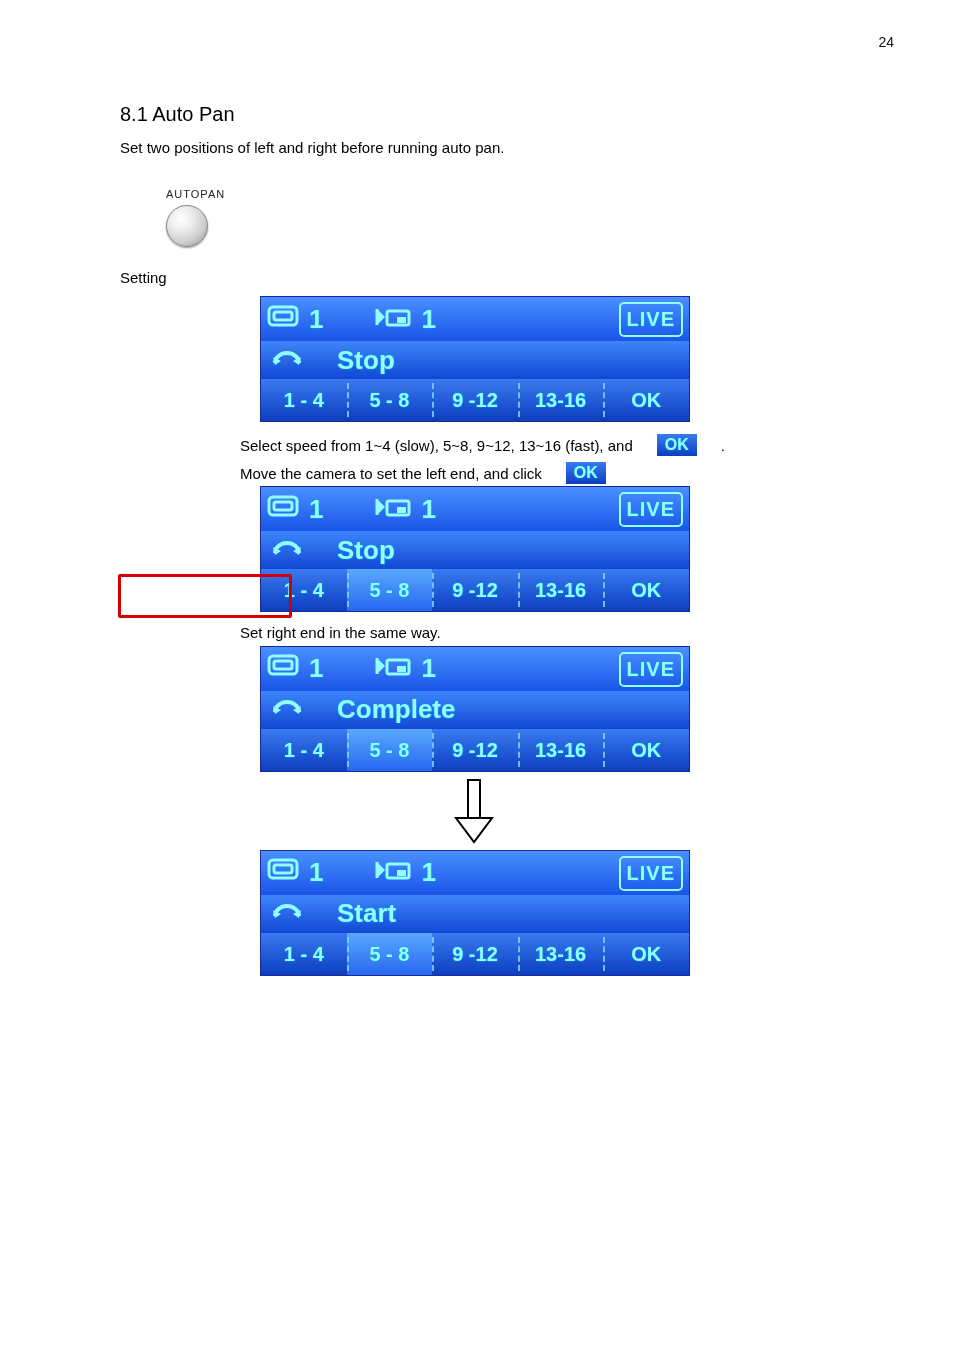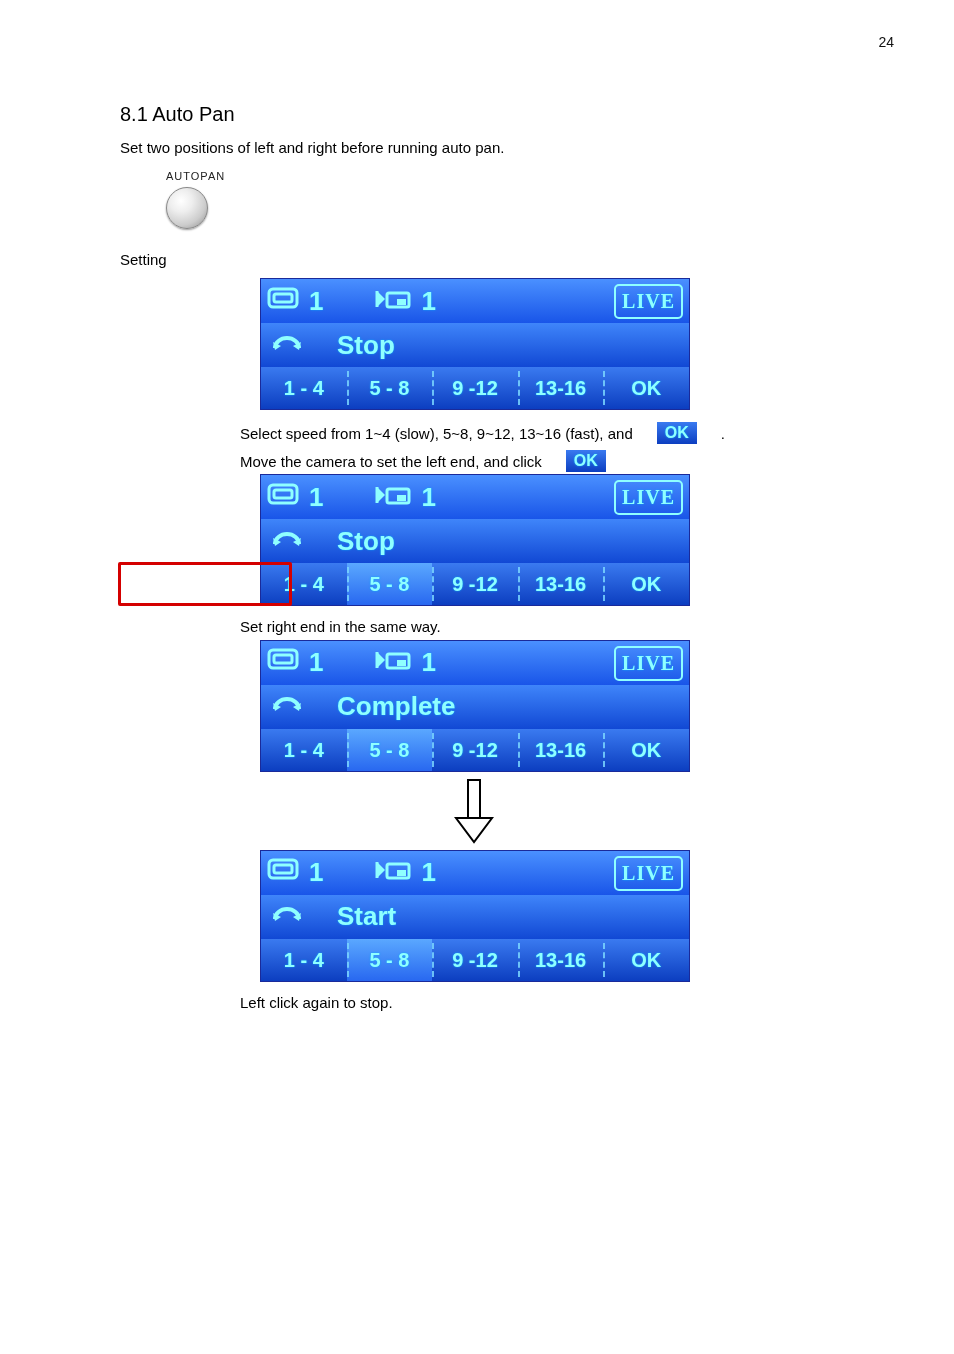--- a/index.html
+++ b/index.html
@@ -11,54 +11,54 @@
     font-family: Arial, sans-serif;
     position: relative;
     font-size: 15px;
     line-height: 1.45;
     color: #000;
   }
   .page-num { position: absolute; top: 32px; right: 60px; font-size: 14px; color: #111; }
   .content { padding: 80px 100px 0 120px; }
   .section-title { font-size: 20px; margin: 20px 0 8px; }
   .p { margin: 2px 0; font-size: 15px; }
-  .autopan-block { display: flex; align-items: center; gap: 10px; margin: 10px 0 6px 46px; }
+  .autopan-block { display: flex; align-items: center; gap: 10px; margin: 28px 0 6px 46px; }
   .autopan-label { font-size: 11px; letter-spacing: 1px; color: #222; margin-bottom: 2px; text-align: center; }
   .round-btn {
     width: 42px; height: 42px; border-radius: 50%;
     background: radial-gradient(circle at 35% 32%, #fff 0%, #eee 30%, #ccc 65%, #888 100%);
     border: 1px solid #888;
     box-shadow: 0 1px 2px rgba(0,0,0,0.4);
   }
   .panel {
     width: 430px;
     margin: 0 0 6px 140px;
     border: 1px solid #1a2a9a;
   }
   .topbar {
     height: 44px;
     background: linear-gradient(#4a90ff, #1955e8);
     display: flex; align-items: center;
     padding: 0 6px;
     gap: 6px;
   }
   .midbar {
-    height: 44px;
+    height: 38px;
     background: linear-gradient(#3f85fa, #1148d4);
     display: flex; align-items: center;
     padding: 0 6px;
     gap: 10px;
   }
   .botbar {
     height: 42px;
     background: linear-gradient(#3a7af0, #0c3ec0);
     display: flex; align-items: stretch;
     padding: 0;
   }
-  .mon-icon, .pip-icon, .live-badge { display: flex; align-items: center; font-family: Liberation Serif, serif; }
+  .mon-icon, .pip-icon, .live-badge { display: flex; align-items: center; }
   .topnum { color: #8fffff; font-weight: 800; font-size: 26px; margin-left: 2px; font-family: Arial, sans-serif; text-shadow: 0 0 2px #0af; }
   .spacer { flex: 1; }
   .live-badge {
     border: 2px solid #8fffff; border-radius: 5px;
     padding: 1px 6px;
     color: #8fffff; font-weight: 800; font-size: 20px;
     letter-spacing: 1px; text-shadow: 0 0 2px #0af;
   }
   .status-text {
     color: #8fffff; font-weight: 800; font-size: 26px;
@@ -311,15 +311,14 @@
       <div class="botbar">
         <div class="range-cell">1 - 4</div>
         <div class="range-cell highlight">5 - 8</div>
         <div class="range-cell">9 -12</div>
         <div class="range-cell">13-16</div>
         <div class="range-cell ok-cell">OK</div>
       </div>
     </div>
   </div>
 
-  <div class="step-text">Left click again to stop.</div>
 
 </div>
 
 </body></html>

